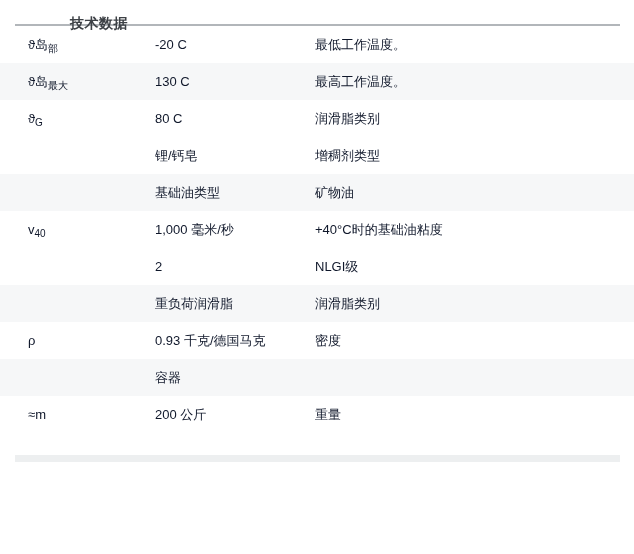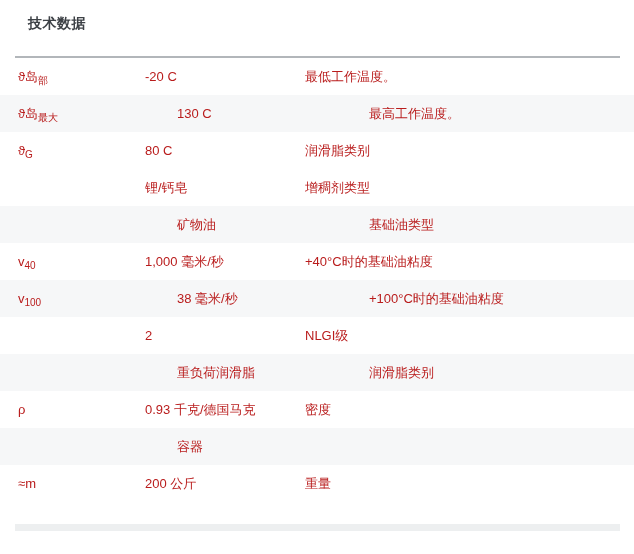--- a/index.html
+++ b/index.html
@@ -4,47 +4,48 @@
 <style>
   html, body { margin: 0; padding: 0; }
   body {
     width: 634px;
     height: 554px;
     background: #ffffff;
     font-family: "Liberation Sans", sans-serif;
     overflow: hidden;
   }
   .header {
-    height: 56px;
+    height: 24px;
     box-sizing: border-box;
     padding: 14px 0 0 28px;
+    margin-left: 42px;
   }
   .title {
     font-size: 14px;
     font-weight: bold;
     color: #3d4146;
     letter-spacing: 0.5px;
   }
   .divider {
     height: 2px;
     background: #b2b6ba;
     margin: 0 14px 0 15px;
   }
   .table { width: 634px; }
   .row {
     display: grid;
     grid-template-columns: 127px 160px 1fr;
     align-items: center;
     height: 37px;
-    padding-left: 18px;
+    padding-left: 28px;
     box-sizing: border-box;
     font-size: 13px;
-    color: #b91c1c;
+    color: #0f172a;
   }
-  .row.striped { background: #f6f7f8; gap: 32px; }
+  .row.striped { background: #f6f7f8; }
   .cell { white-space: nowrap; overflow: hidden; }
   .cell.sym sub {
     font-size: 10px;
     vertical-align: -3px;
     line-height: 0;
   }
   .bottom-bar {
     height: 7px;
     background: #edeff0;
     margin: 22px 14px 0 15px;
@@ -80,35 +81,30 @@
 
 
   <div class="row">
     <div class="cell sym"><span></span><sub></sub></div>
     <div class="cell val">锂/钙皂</div>
     <div class="cell desc">增稠剂类型</div>
   </div>
 
   <div class="row striped">
     <div class="cell sym"><span></span><sub></sub></div>
+    <div class="cell desc">基础油类型</div>
     <div class="cell val">矿物油</div>
-    <div class="cell desc">基础油类型</div>
   </div>
 
   <div class="row">
     <div class="cell sym"><span>v</span><sub>40</sub></div>
     <div class="cell val">1,000 毫米/秒</div>
     <div class="cell desc">+40°C时的基础油粘度</div>
   </div>
 
-  <div class="row striped">
-    <div class="cell sym"><span>v</span><sub>100</sub></div>
-    <div class="cell val">38 毫米/秒</div>
-    <div class="cell desc">+100°C时的基础油粘度</div>
-  </div>
 
   <div class="row">
     <div class="cell sym"><span></span><sub></sub></div>
     <div class="cell val">2</div>
     <div class="cell desc">NLGI级</div>
   </div>
 
   <div class="row striped">
     <div class="cell sym"><span></span><sub></sub></div>
     <div class="cell val">重负荷润滑脂</div>

